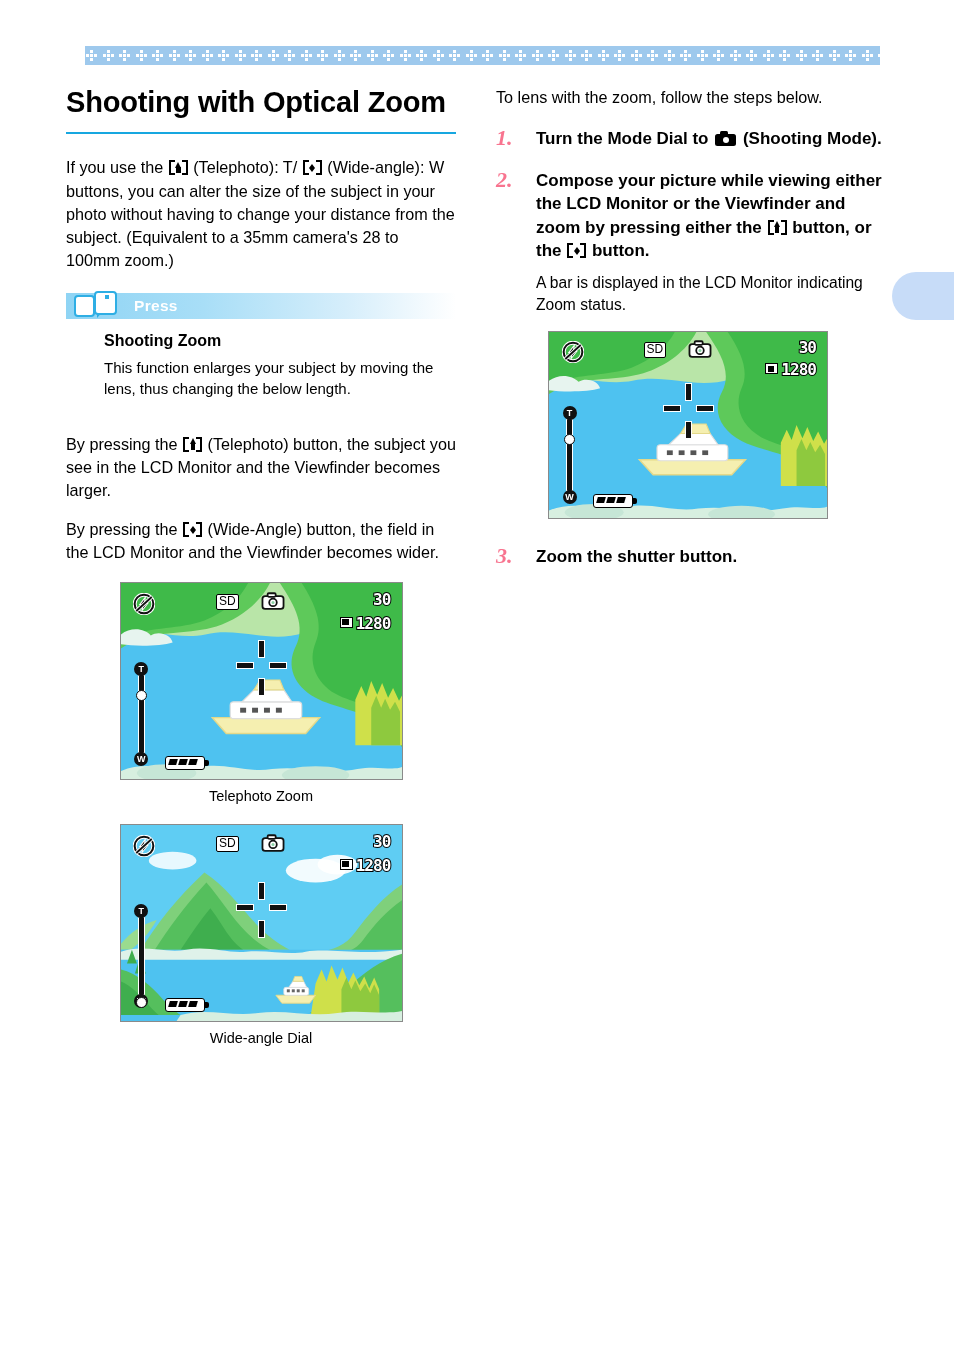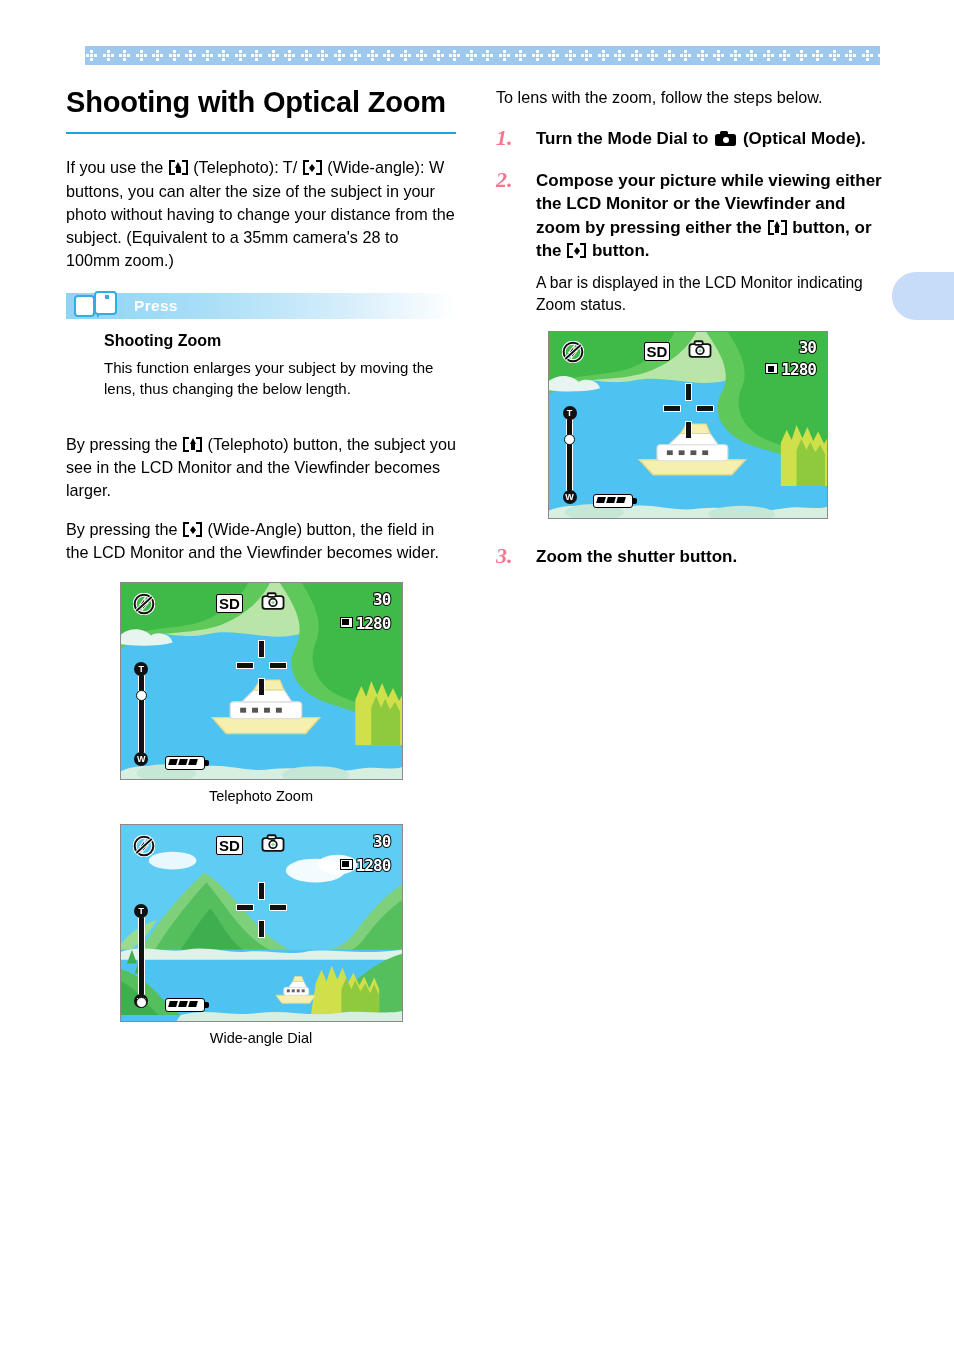--- a/index.html
+++ b/index.html
@@ -298,22 +298,22 @@
   .osd { position: absolute; }
   .osd-flash {
     left: 4.5%;
     top: 5%;
     width: 9%;
     height: 13%;
   }
   .osd-sd {
     left: 34%;
     top: 5.5%;
-    font-size: 15px;
-    font-weight: bold;
+    font-size: 12px;
+    font-weight: normal;
     color: #000;
     background: #fff;
     border-radius: 2px;
     padding: 0px 2px;
     border: 1.2px solid #000;
     line-height: 1.15;
   }
   .osd-cam {
     left: 50%;
     top: 4.5%;
@@ -974,21 +974,21 @@
   <div class="caption">Wide-angle Dial</div>
 
 </div>
 
 <div class="col-right">
 
   <p class="body-p">To lens with the zoom, follow the steps below.</p>
 
   <div class="step">
     <span class="num">1.</span>
-    <div class="txt"><span>Turn the Mode Dial to </span><span class="cam-glyph"><span class="bump"></span><span class="bodyb"></span><span class="lens"></span></span><span> (Optical Mode).</span></div>
+    <div class="txt"><span>Turn the Mode Dial to </span><span class="cam-glyph"><span class="bump"></span><span class="bodyb"></span><span class="lens"></span></span><span> (Shooting Mode).</span></div>
   </div>
 
   <div class="step">
     <span class="num">2.</span>
     <div class="txt"><span>Compose your picture while viewing either the LCD Monitor or the Viewfinder and zoom by pressing either the </span><span class="zi tele"><span class="br-l"></span><span class="tri"></span><span class="stem"></span><span class="br-r"></span></span><span> button, or the </span><span class="zi wide"><span class="br-l"></span><span class="tri"></span><span class="stem"></span><span class="br-r"></span></span><span> button.</span></div>
   </div>
 
   <p class="step-note">A bar is displayed in the LCD Monitor indicating Zoom status.</p>
 
   <div style="margin-top:14px; margin-left:52px;">

